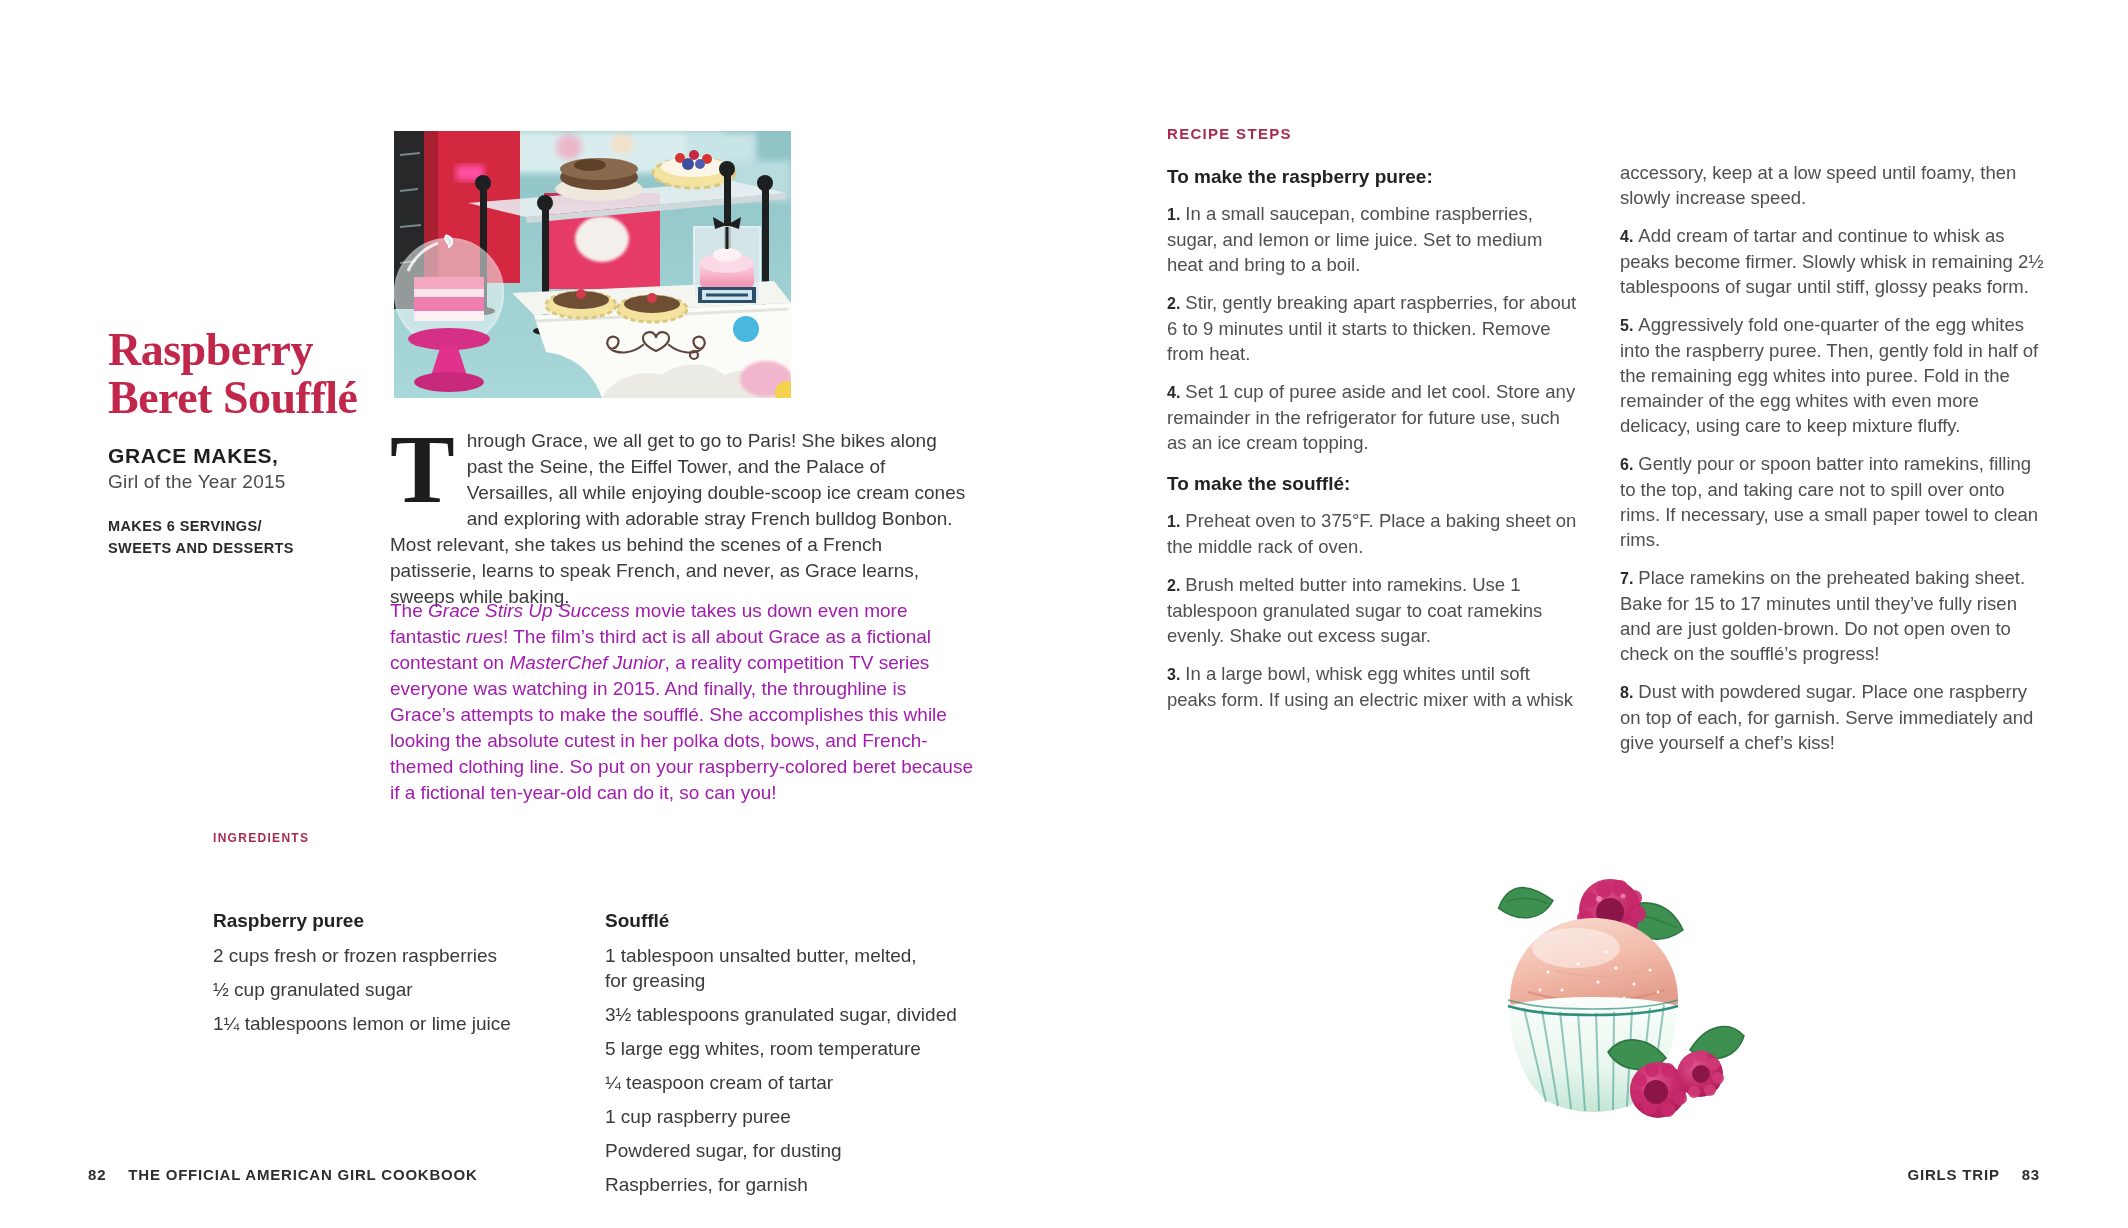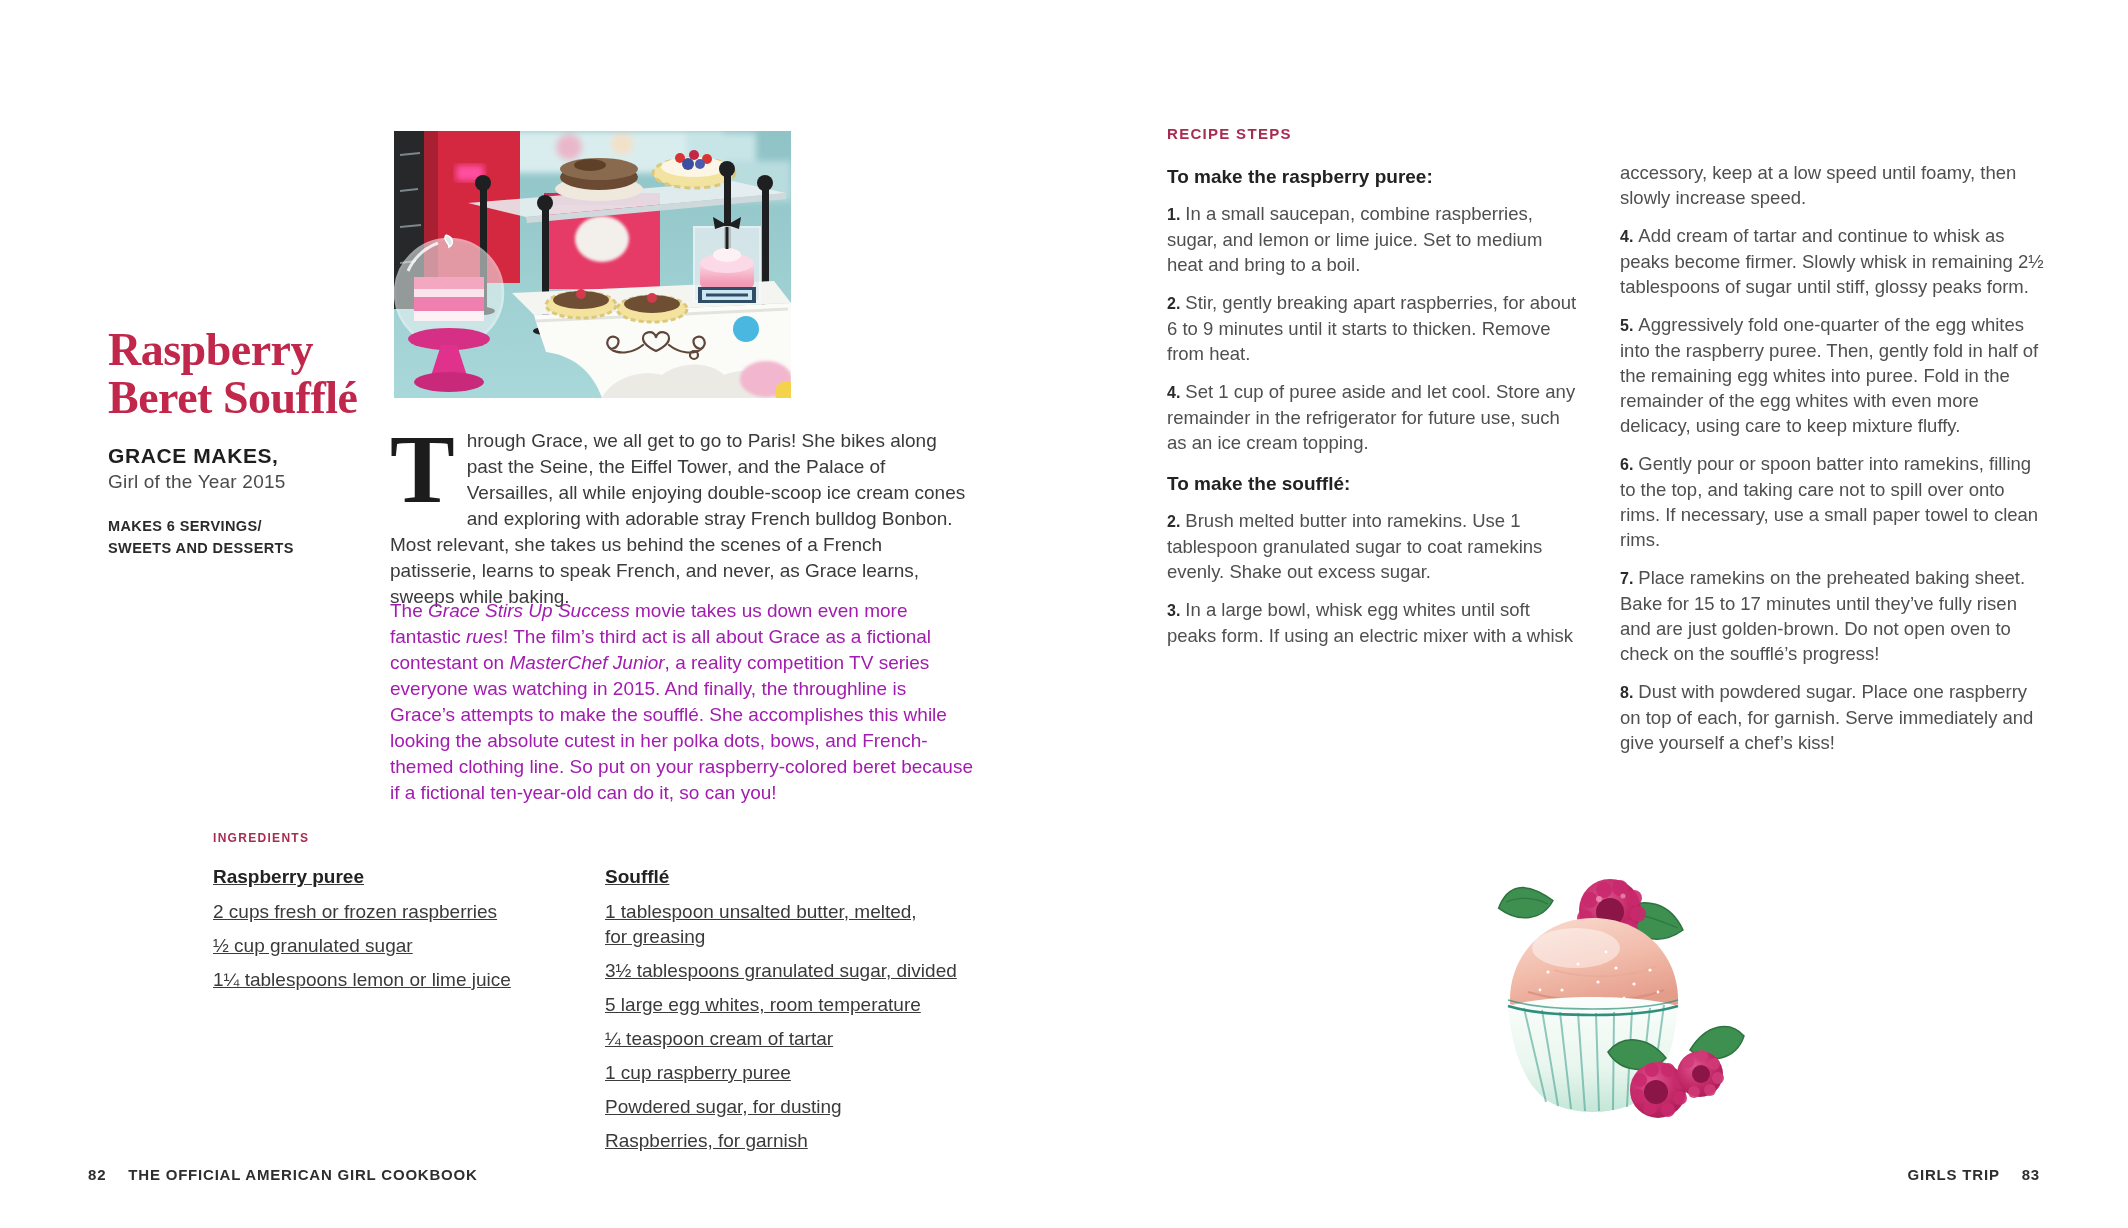--- a/index.html
+++ b/index.html
@@ -28,21 +28,21 @@
   .intro-1 { left:390px; top:428px; width:584px; font-size:19px; line-height:26px; color:#3a3a3a; }
   .dropcap {
     float:left; font-family:"Liberation Serif", serif; font-weight:700;
     font-size:97px; line-height:76px; color:#1c1c1c; margin:4px 12px 0 0;
   }
   .intro-2 { left:390px; top:598px; width:584px; font-size:19px; line-height:26px; color:#a21caf; }
   .intro-2 em { font-style:italic; }
 
   
   .ing-heading { left:213px; top:831px; font-size:12px; font-weight:700; color:#a82c52; letter-spacing:1.3px; }
-  .ing-col { top:866px; font-size:19px; color:#3a3a3a;text-decoration:underline; }
+  .ing-col { top:910px; font-size:19px; color:#3a3a3a; }
   .ing-col-1 { left:213px; width:350px; }
   .ing-col-2 { left:605px; width:400px; }
   .ing-group-title { font-weight:700; color:#222; margin-bottom:11px; }
   .ing-item { margin-bottom:9px; line-height:25px; }
 
   
   .steps-heading { left:1167px; top:125px; font-size:15px; font-weight:700; color:#a82c52; letter-spacing:1.3px; }
   .steps-col { top:160px; font-size:18.5px; line-height:25px; color:#4f4f4f; }
   .steps-col-1 { left:1167px; width:414px; }
   .steps-col-2 { left:1620px; width:428px; }
@@ -229,20 +229,21 @@
 </div>
 
 <div class="abs steps-heading">RECIPE STEPS</div>
 
 <div class="abs steps-col steps-col-1">
   <div class="step-subhead">To make the raspberry puree:</div>
   <p class="step"><span class="n">1.</span><span>In a small saucepan, combine raspberries, sugar, and lemon or lime juice. Set to medium heat and bring to a boil.</span></p>
   <p class="step"><span class="n">2.</span><span>Stir, gently breaking apart raspberries, for about 6 to 9 minutes until it starts to thicken. Remove from heat.</span></p>
   <p class="step"><span class="n">4.</span><span>Set 1 cup of puree aside and let cool. Store any remainder in the refrigerator for future use, such as an ice cream topping.</span></p>
   <div class="step-subhead later">To make the soufflé:</div>
+  <p class="step"><span class="n">1.</span><span>Preheat oven to 375°F. Place a baking sheet on the middle rack of oven.</span></p>
   <p class="step"><span class="n">2.</span><span>Brush melted butter into ramekins. Use 1 tablespoon granulated sugar to coat ramekins evenly. Shake out excess sugar.</span></p>
   <p class="step"><span class="n">3.</span><span>In a large bowl, whisk egg whites until soft peaks form. If using an electric mixer with a whisk</span></p>
 </div>
 
 <div class="abs steps-col steps-col-2">
   <p class="cont">accessory, keep at a low speed until foamy, then slowly increase speed.</p>
   <p class="step"><span class="n">4.</span><span>Add cream of tartar and continue to whisk as peaks become firmer. Slowly whisk in remaining 2½ tablespoons of sugar until stiff, glossy peaks form.</span></p>
   <p class="step"><span class="n">5.</span><span>Aggressively fold one-quarter of the egg whites into the raspberry puree. Then, gently fold in half of the remaining egg whites into puree. Fold in the remainder of the egg whites with even more delicacy, using care to keep mixture fluffy.</span></p>
   <p class="step"><span class="n">6.</span><span>Gently pour or spoon batter into ramekins, filling to the top, and taking care not to spill over onto rims. If necessary, use a small paper towel to clean rims.</span></p>
   <p class="step"><span class="n">7.</span><span>Place ramekins on the preheated baking sheet. Bake for 15 to 17 minutes until they’ve fully risen and are just golden-brown. Do not open oven to check on the soufflé’s progress!</span></p>

